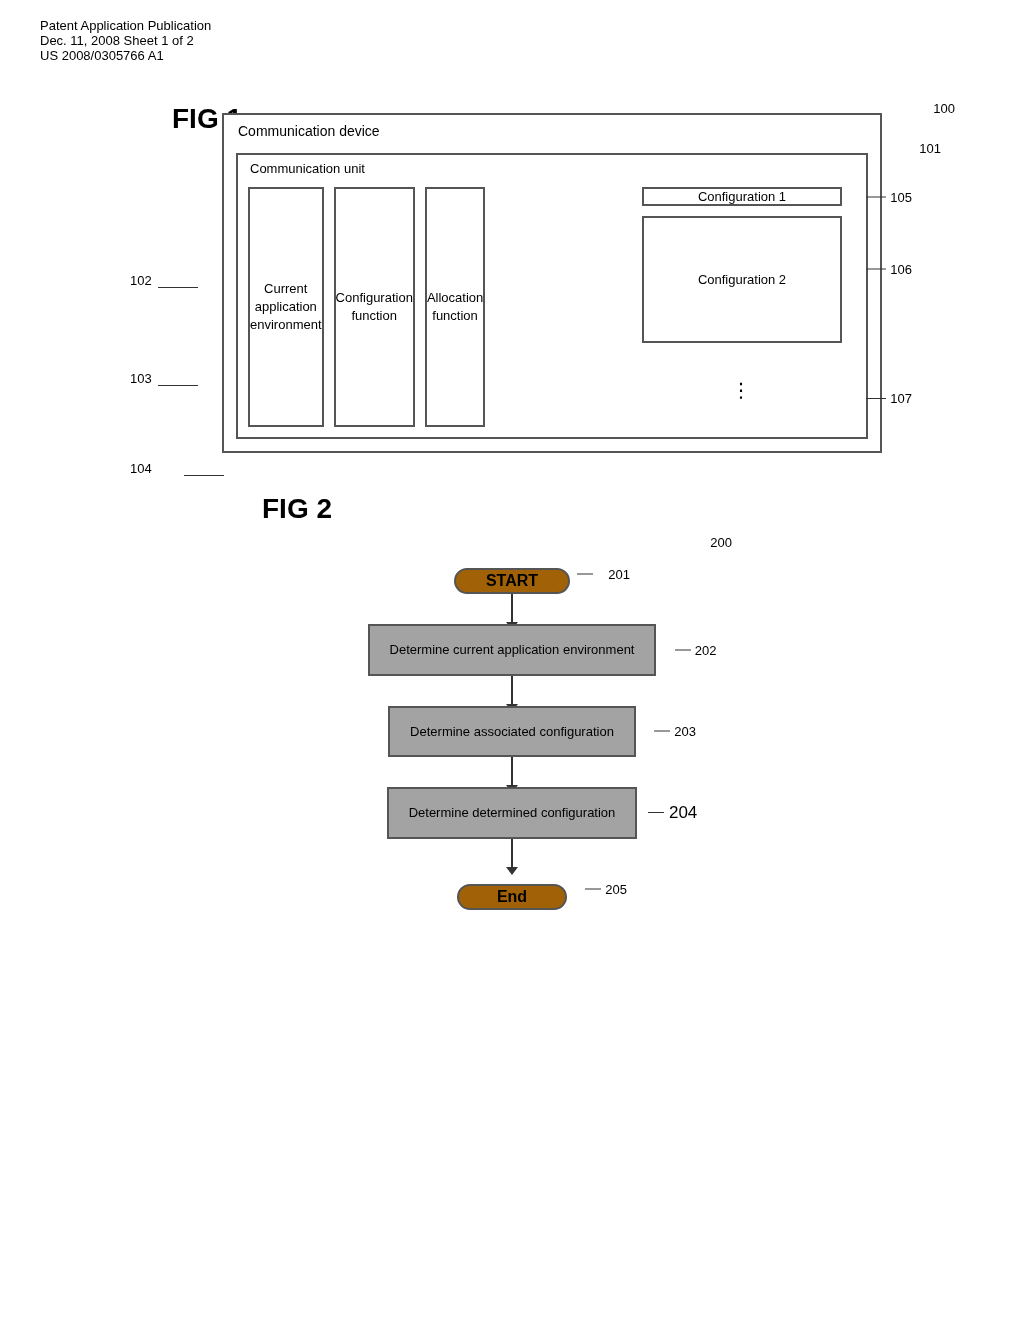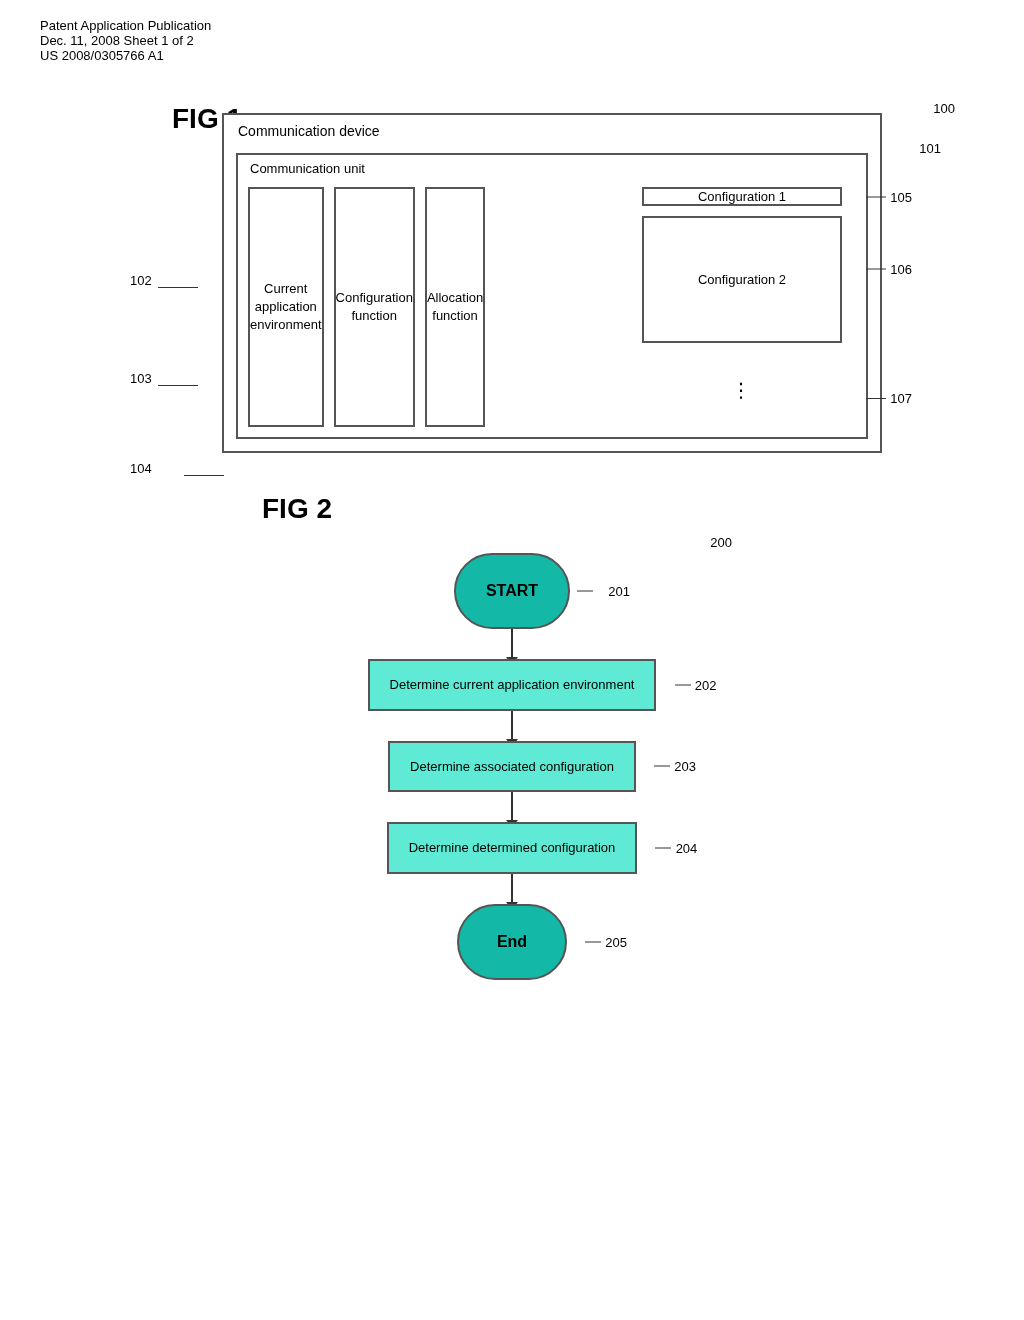--- a/index.html
+++ b/index.html
@@ -155,37 +155,38 @@
       display: flex;
       flex-direction: column;
       align-items: center;
       padding-top: 60px;
       gap: 0;
     }
 
     .flow-start, .flow-end {
       border: 2px solid #555;
       border-radius: 40px;
-      padding: 27px 30px;
+      padding: 2px 30px;
       font-size: 16px;
       font-weight: bold;
       text-align: center;
       min-width: 110px;
-      background: #14b8a6;
-      position: relative;
+      background: #a16207;
+      position: relative;
+      margin-top: 15px;
     }
 
     .flow-box {
       border: 2px solid #555;
       padding: 14px 20px;
       font-size: 13px;
       text-align: center;
       line-height: 1.5;
       min-width: 180px;
-      background: #5eead4;
+      background: #a3a3a3;
       position: relative;
     }
 
     .flow-arrow {
       width: 2px;
       height: 30px;
       background: #333;
       position: relative;
     }
 
@@ -332,21 +333,21 @@
         <span>203</span>
       </div>
     </div>
 
     <div class="flow-arrow"></div>
 
     <div style="position:relative;">
       <div class="flow-box">
         <span>Determine determined configuration</span>
       </div>
-      <div style="position:absolute;top:50%;right:-60px;transform:translateY(-50%);font-size:13px;display:flex;align-items:center;gap:5px;">
+      <div style="position:absolute;top:50%;right:-60px;transform:translateY(-50%);font-size:17px;display:flex;align-items:center;gap:5px;">
         <span style="display:inline-block;width:16px;height:1px;background:#333;"></span>
         <span>204</span>
       </div>
     </div>
 
     <div class="flow-arrow"></div>
 
     <div style="position:relative;">
       <div class="flow-end">
         <span>End</span>

